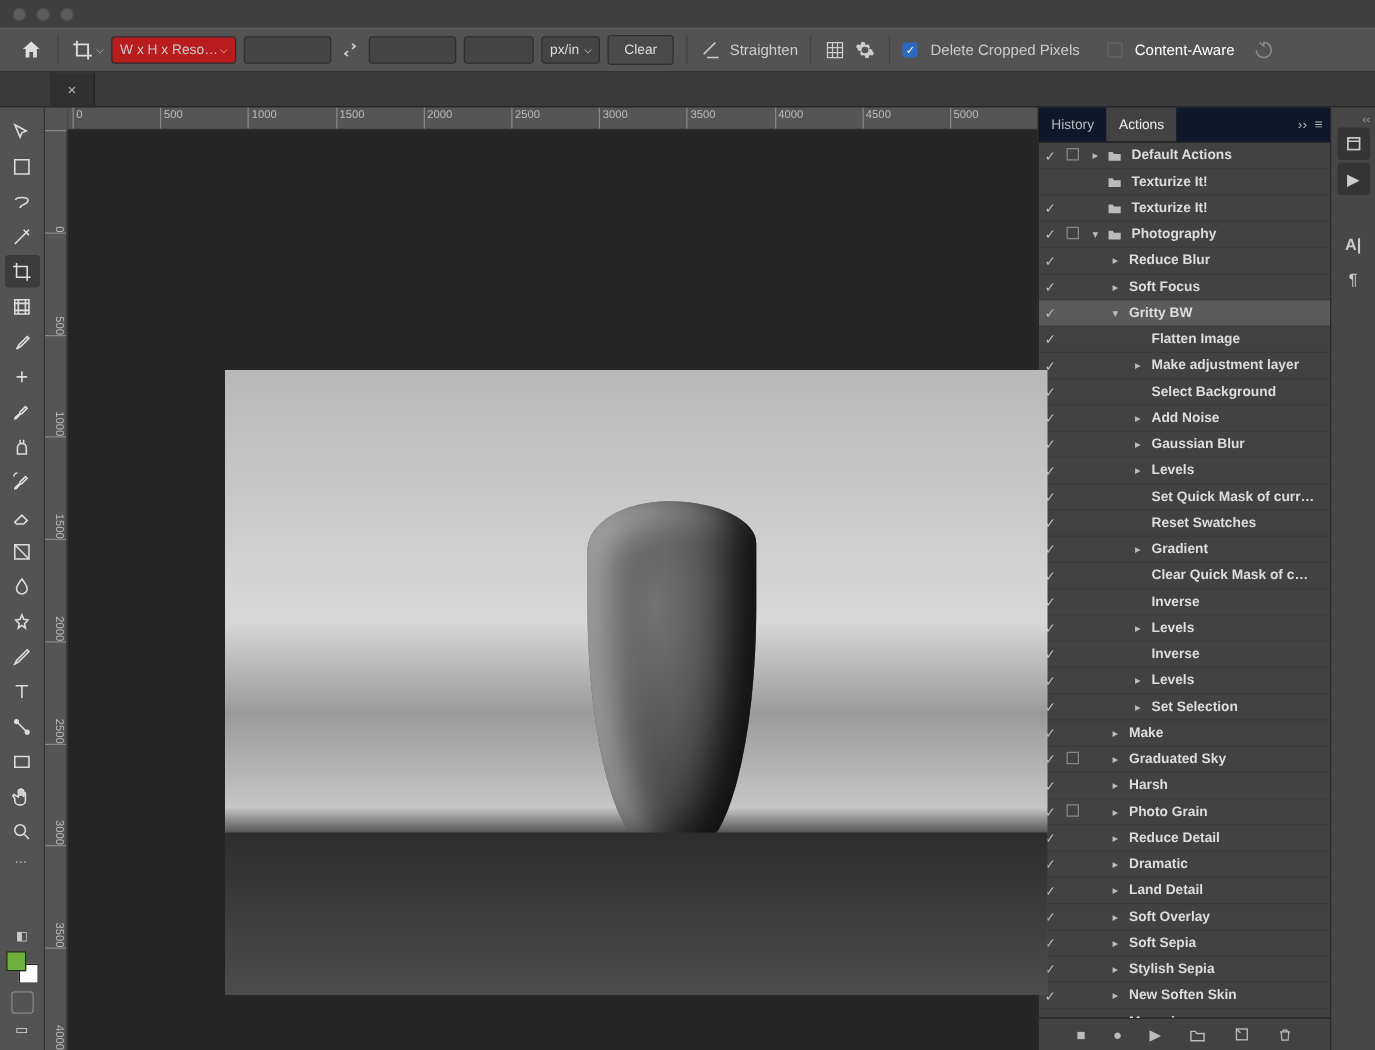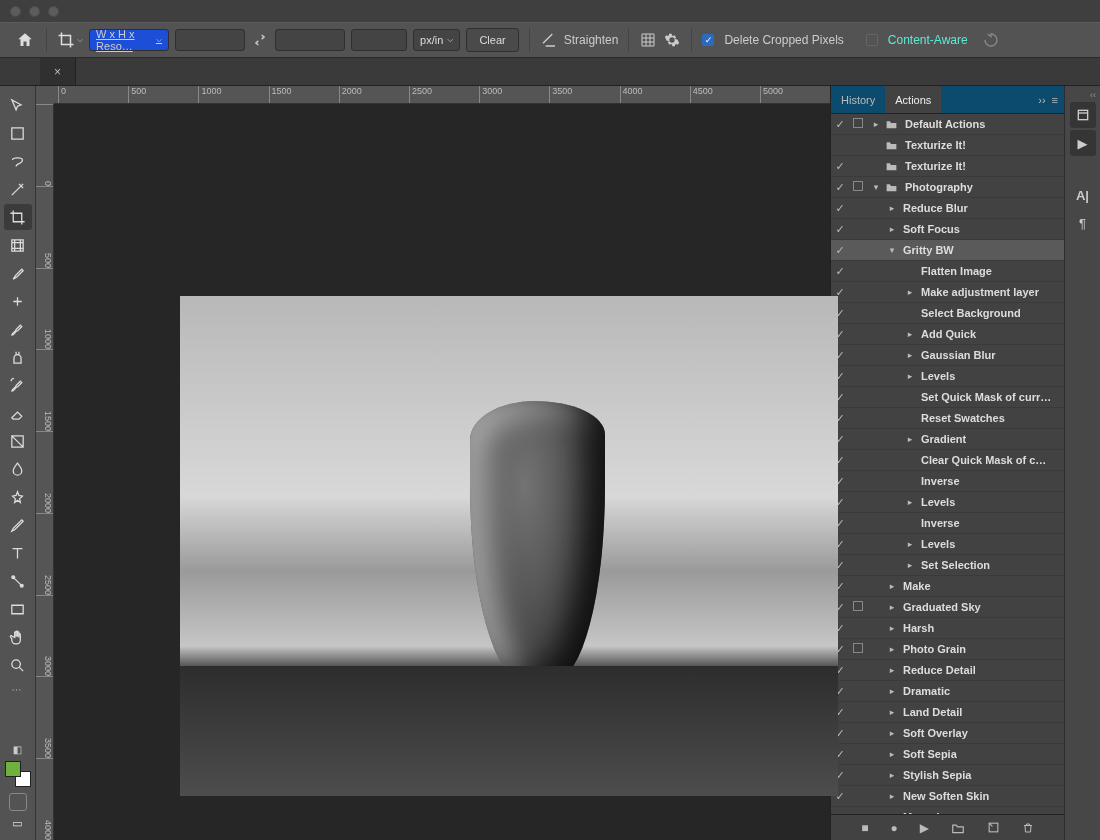--- a/index.html
+++ b/index.html
@@ -9,29 +9,29 @@
 .mac-titlebar { height: 22px; background: #3f3f3f; display: flex; align-items: center; position: relative; }
 .traffic { display: flex; gap: 8px; padding-left: 10px; }
 .traffic span { width: 11px; height: 11px; border-radius: 50%; background: #5c5c5c; border: 1px solid #4d4d4d; }
 .mac-titlebar .title { position: absolute; left: 0; right: 0; text-align: center; font-size: 13px; color: #c8c8c8; pointer-events: none; }
 
 
 .options-bar { height: 36px; background: #535353; border-top: 1px solid #5c5c5c; border-bottom: 1px solid #2a2a2a; display: flex; align-items: center; gap: 6px; padding: 0 14px; }
 .home-btn { width: 22px; height: 22px; display:flex; align-items:center; justify-content:center;}
 .options-bar .sep { width: 1px; height: 24px; background: #444; margin: 0 4px; }
 .crop-tool { font-size: 15px; display:flex; align-items:center;}
-.presetbox { height: 22px; background: #1d4ed8; border: 1px solid #2f2f2f; border-radius: 3px; display: flex; align-items: center; padding: 0 6px; font-size: 11px; color: #ccc; width: 80px; justify-content: space-between; text-decoration: underline; }
+.presetbox { height: 22px; background: #b91c1c; border: 1px solid #2f2f2f; border-radius: 3px; display: flex; align-items: center; padding: 0 6px; font-size: 11px; color: #ccc; width: 100px; justify-content: space-between; }
 .numbox { width: 70px; height: 22px; background: #444; border: 1px solid #2f2f2f; border-radius: 3px; }
 .smallsel { height:22px; background:#444; border:1px solid #2f2f2f; border-radius:3px; padding:0 6px; display:flex; align-items:center; font-size:11px; gap:4px;}
 .btn-clear { height: 24px; padding: 0 12px; background: #4a4a4a; border: 1px solid #2f2f2f; border-radius: 3px; color: #ddd; font-size: 11px; display:flex; align-items:center;}
 .opt-icon {width:18px; display:flex; align-items:center; justify-content:center;}
 .opt-text { font-size: 12px; color:#ccc;}
 .checkbox-on { width:12px; height:12px; background:#2d6abf; border-radius:2px; display:inline-flex; align-items:center; justify-content:center; margin-right:4px; color:#fff; font-size:9px;}
 .checkbox-off { width:12px; height:12px; border:1px solid #666; border-radius:2px; display:inline-block; margin-right:4px;}
-.opt-disabled { color:#5eead4; }
+.opt-disabled { color:#ffffff; }
 
 
 .tabstrip { height: 28px; background: #3a3a3a; display: flex; align-items: stretch; padding-left: 40px; border-bottom:1px solid #222;}
 .doc-tab { background:#303030; display:flex; align-items:center; gap:8px; padding:0 14px; font-size:12px; color:#eee; border-right:1px solid #222;}
 .doc-tab .close { font-size:12px; color:#bbb;}
 
 
 .main { height: 754px; display: flex; }
 .leftcol { width: 36px; background:#535353; border-right:1px solid #333; display:flex; flex-direction:column; align-items:center; padding-top:6px; gap:2px;}
 .toolbtn { width:28px; height:26px; display:flex; align-items:center; justify-content:center; color:#ddd; font-size:15px; border-radius:3px;}
@@ -48,21 +48,21 @@
 .ruler-h span { flex:1; border-left:1px solid #888; padding-left:2px; }
 .ruler-v { position:absolute; top:18px; left:0; width:18px; bottom:0; background:#555; border-right:1px solid #333; display:flex; flex-direction:column; font-size:9px; color:#bbb; overflow:hidden;}
 .ruler-v span { flex:1; border-top:1px solid #888; writing-mode:vertical-rl; text-align:right; padding-top:2px;}
 .ruler-corner{position:absolute; top:0; left:0; width:18px; height:18px; background:#555;}
 .canvas-img { position:absolute; top:210px; left:144px; width:658px; height:500px; background:linear-gradient(#b8b8b8,#d8d8d8 40%,#9a9a9a 55%, #c6c6c6 70%, #3a3a3a 75%, #575757 100%); overflow:hidden;}
 .rock { position:absolute; left:290px; top:105px; width:135px; height:280px; background:radial-gradient(ellipse at 40% 30%, #737373, #2b2b2b); border-radius:48% 52% 38% 40% / 14% 12% 70% 70%; box-shadow: inset -20px -10px 30px #111, inset 18px 10px 28px #aaa;}
 .canvas-img::after{content:""; position:absolute; bottom:0; left:0; right:0; height:130px; background:linear-gradient(#2d2d2d,#4d4d4d);}
 
 
 .rightpanels { width:234px; background:#424242; border-left:1px solid #222; display:flex; flex-direction:column;}
-.panel-tabs { height:28px; display:flex; align-items:stretch; background:#0c4a6e; border-bottom:1px solid #222;justify-content:flex-end;}
+.panel-tabs { height:28px; display:flex; align-items:stretch; background:#0f172a; border-bottom:1px solid #222;justify-content:flex-end;}
 .panel-tabs .tab { padding:0 10px; display:flex; align-items:center; font-size:11px; color:#bbb; }
 .panel-tabs .tab.active { background:#424242; color:#eee; }
 .panel-tabs .spacer{flex:1;}
 .panel-tabs .icons{display:flex; align-items:center; gap:6px; padding-right:6px; color:#bbb;}
 .actions-list { flex:1; overflow:auto;}
 .action-row { height:21px; display:flex; align-items:center; border-bottom:1px solid #3a3a3a; font-size:11px; color:#ddd;}
 .action-row.sel { background:#5a5a5a; }
 .col-check { width:18px; text-align:center; color:#bdbdbd; font-size:11px;}
 .col-dlg { width:18px; text-align:center; color:#9c9c9c;}
 .col-dlg .box{width:10px; height:10px; border:1px solid #888; display:inline-block;}
@@ -413,21 +413,21 @@
           <div class="col-dlg"></div>
           <div style="width:34px"></div>
           <div class="col-tree"></div>
           <div class="lbl">Select Background</div>
         </div>
         <div class="action-row">
           <div class="col-check">✓</div>
           <div class="col-dlg"></div>
           <div style="width:34px"></div>
           <div class="col-tree">▸</div>
-          <div class="lbl">Add Quick</div>
+          <div class="lbl">Add Noise</div>
         </div>
         <div class="action-row">
           <div class="col-check">✓</div>
           <div class="col-dlg"></div>
           <div style="width:34px"></div>
           <div class="col-tree">▸</div>
           <div class="lbl">Gaussian Blur</div>
         </div>
         <div class="action-row">
           <div class="col-check">✓</div>

